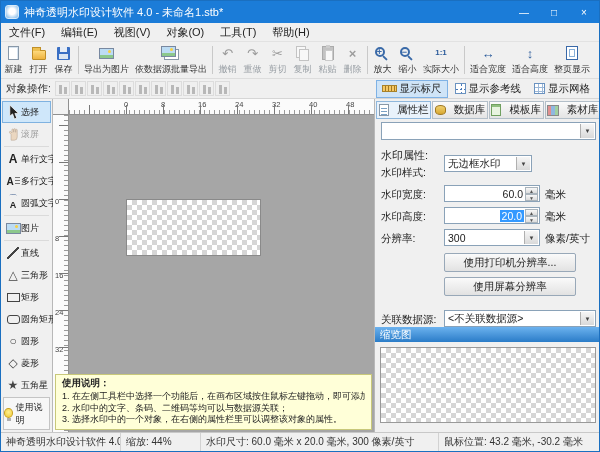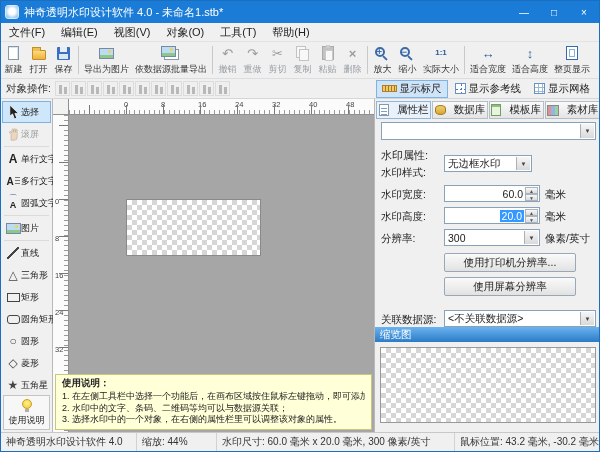--- a/index.html
+++ b/index.html
@@ -70,21 +70,21 @@
   .psep { height:1px; background:#dadada; margin:1px 3px; }
   .pg { font-size:12px; color:#444; line-height:1; }
   .st { font-weight:bold; font-size:12px; color:#222; }
   .mt-a { font-weight:bold; font-size:10px; color:#222; }
   .mt-lines { width:5px; height:9px; margin-left:1px; background:repeating-linear-gradient(to bottom, #777 0 1px, transparent 1px 3px); }
   .arc-top { position:absolute; top:-3px; left:3px; font-size:10px; color:#3a5a8c; }
   .arc-a { font-size:9px; font-weight:bold; margin-top:4px; }
   .ic-line { width:12px; height:12px; background:linear-gradient(135deg, transparent 44%, #444 44% 56%, transparent 56%); }
   .ic-rect { width:13px; height:9px; border:1.5px solid #444; }
   .ic-rrect { width:13px; height:9px; border:1.5px solid #444; border-radius:3px; }
-  .help-btn { position:absolute; left:2px; right:2px; bottom:2px; border:1px solid #c4c4c4; background:#f7f7f7; display:flex; flex-direction:column; align-items:center; padding:3px 0 2px; gap:2px;justify-content:flex-end; }
+  .help-btn { position:absolute; left:2px; right:2px; bottom:2px; border:1px solid #c4c4c4; background:#f7f7f7; display:flex; align-items:center; padding:3px 0 2px; gap:2px;justify-content:flex-end; }
   .ic-bulb { width:10px; height:10px; background:radial-gradient(circle at 50% 40%, #fff090, #f0c830); border:1px solid #c8a020; border-radius:50%; position:relative; margin-bottom:3px; }
   .ic-bulb::after { content:""; position:absolute; bottom:-4px; left:2px; width:4px; height:3px; background:#b0b0b0; }
 
   
   .canvas-area { position:absolute; left:52px; top:98px; width:321px; bottom:19px; background:#a6a6a6; }
   .ruler-corner { position:absolute; left:0; top:0; width:16px; height:16px; background:#f2f2f2; border-right:1px solid #909090; border-bottom:1px solid #909090; z-index:2; }
   .h-ruler { position:absolute; left:16px; top:0; right:0; height:16px; background:#fbfbfb; border-bottom:1px solid #909090; z-index:1; }
   .h-ruler::before { content:""; position:absolute; left:0; right:0; bottom:0; height:4px; background:repeating-linear-gradient(to right, #9a9a9a 0 1px, transparent 1px 5px); }
   .h-ruler::after { content:""; position:absolute; left:20px; right:0; bottom:0; height:9px; background:repeating-linear-gradient(to right, #787878 0 1px, transparent 1px 37px); }
   .hnum { position:absolute; top:1px; font-size:7.5px; color:#444; }
@@ -454,19 +454,19 @@
     <div class="field" style="top:211px;left:69px;width:152px">
       <span>&lt;不关联数据源&gt;</span>
       <span class="dd-btn">▼</span>
     </div>
 
     <div class="thumb-header">缩览图</div>
     <div class="thumb-area checker"></div>
   </div>
 
   <div class="statusbar">
-    <span class="seg" style="width:136px">神奇透明水印设计软件 4.0</span>
+    <span class="seg" style="width:120px">神奇透明水印设计软件 4.0</span>
     <span class="seg" style="width:80px">缩放: 44%</span>
     <span class="seg" style="width:238px">水印尺寸: 60.0 毫米 x 20.0 毫米, 300 像素/英寸</span>
     <span class="seg last">鼠标位置: 43.2 毫米, -30.2 毫米</span>
   </div>
 
 </div>
 
 </body></html>

